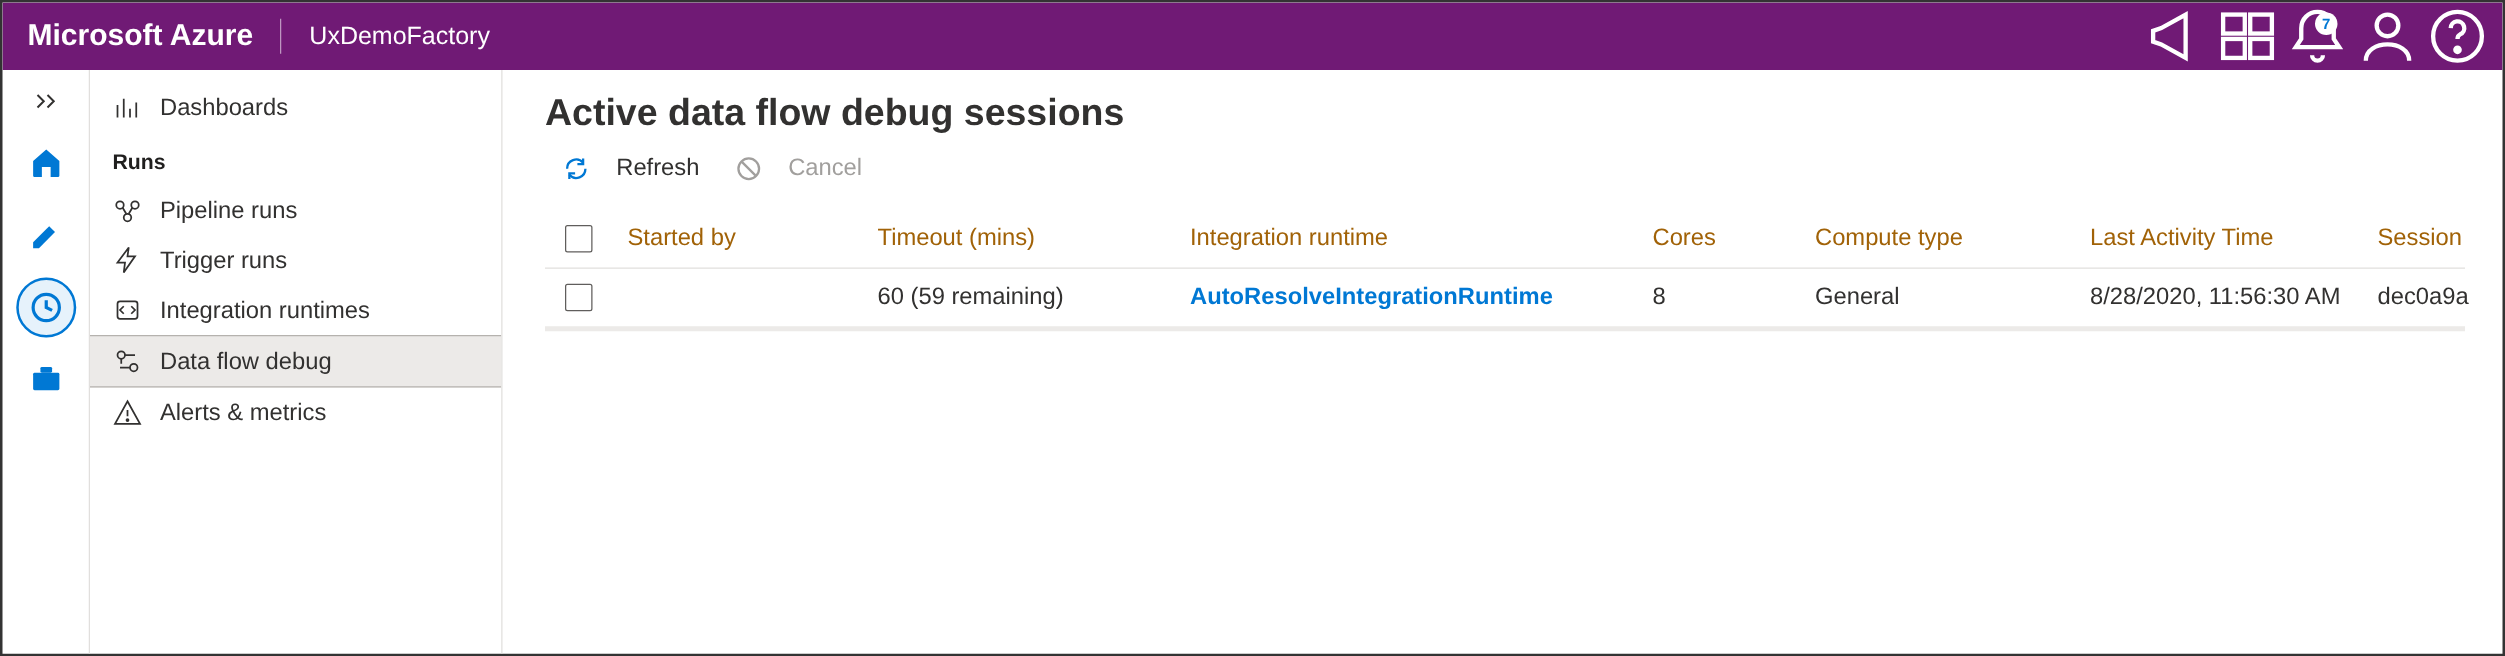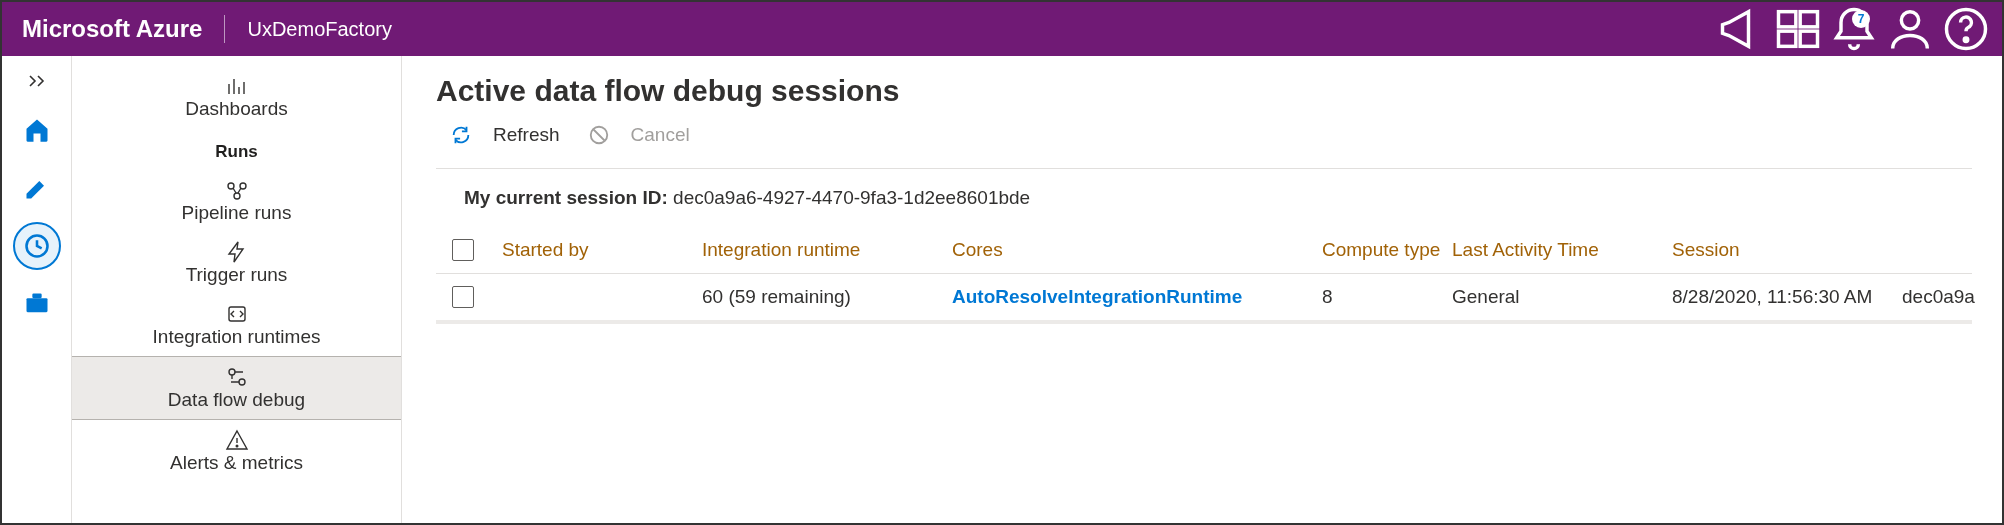--- a/index.html
+++ b/index.html
@@ -78,25 +78,25 @@
   .rail-btn svg { width: 28px; height: 28px; }
 
   
   .sidebar {
     width: 330px;
     border-right: 1px solid #e1dfdd;
     padding: 10px 0 0 0;
     overflow-y: auto;
   }
   .nav-item, .nav-group, .nav-link {
-    display: flex; align-items: center;
+    display: flex; align-items: flex-end;
     padding: 8px 18px;
+    gap: 14px;
     font-size: 19px;
     cursor: pointer;
-    flex-direction: column;
   }
   .nav-group { font-weight: 600; font-size: 17px; color: #201f1e; padding-top: 14px; }
   .nav-item.selected {
     background: #eceae8;
     border: 1px solid #b5b2ae;
     border-left: none; border-right: none;
   }
   .nav-icon { width: 24px; height: 24px; display:flex; align-items:center; justify-content:center; }
   .nav-icon svg { width: 24px; height: 24px; stroke:#323130; fill:none; stroke-width:1.4; }
 
@@ -290,31 +290,28 @@
       </div>
       <div class="tool-btn disabled">
         <svg viewBox="0 0 24 24" fill="none" stroke-width="2">
             <circle cx="12" cy="12" r="9"></circle>
             <path d="M6 6l12 12"></path>
           </svg>
         <span>Cancel</span>
       </div>
     </div>
 
-    <div class="session-bar">
-      <span class="label">My current session ID:</span>
-      <span>dec0a9a6-4927-4470-9fa3-1d2ee8601bde</span>
-    </div>
 
     <div class="table">
       <div class="thead">
         <div class="cell">
             <div class="checkbox"></div>
           </div>
         <div class="cell">Started by</div>
+        <div class="cell">Timeout (mins)</div>
         <div class="cell">Integration runtime</div>
         <div class="cell">Cores</div>
         <div class="cell">Compute type</div>
         <div class="cell">Last Activity Time</div>
         <div class="cell truncate">Session</div>
       </div>
       <div class="trow">
         <div class="cell">
             <div class="checkbox"></div>
           </div>

